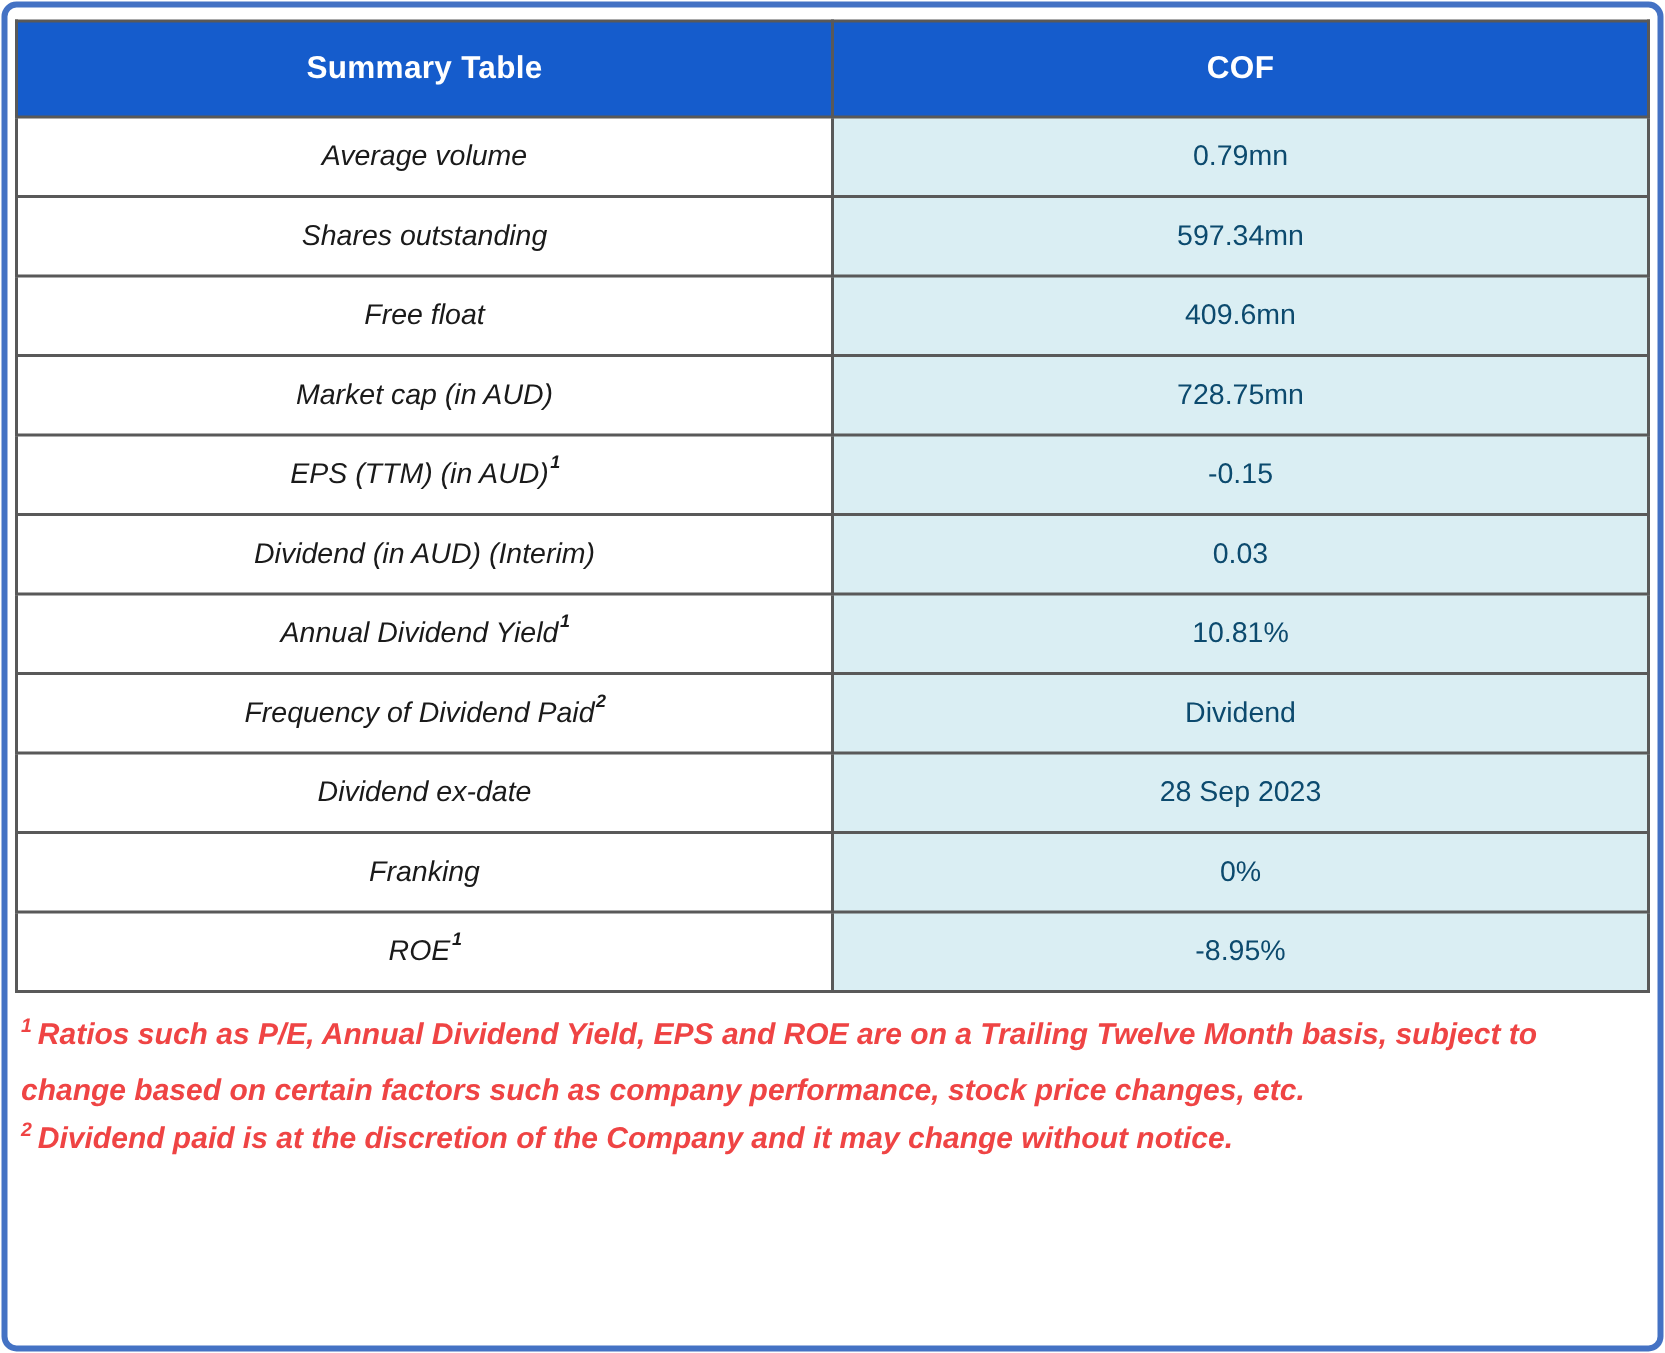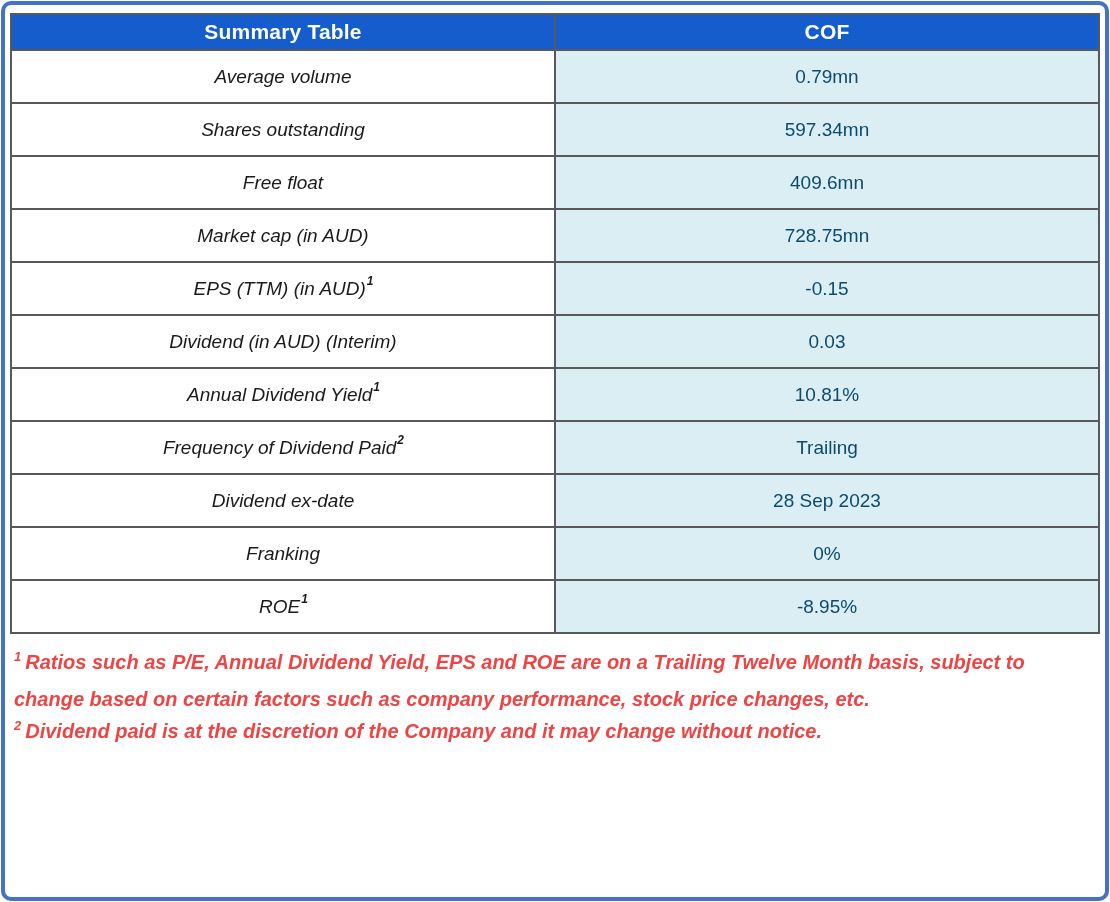--- a/index.html
+++ b/index.html
@@ -37,21 +37,21 @@
   }
   table.summary th, table.summary td {
     border: 2px solid #595959;
     text-align: center;
     vertical-align: middle;
     height: 53px;
     padding: 0 6px;
     box-sizing: border-box;
   }
   table.summary th {
-    height: 36px;
+    height: 64px;
     background: #155CCC;
     color: #ffffff;
     font-size: 21px;
     font-weight: 700;
     letter-spacing: 0.2px;
   }
   td.label-cell {
     background: #ffffff;
     color: #1a1a1a;
     font-size: 19px;
@@ -136,21 +136,21 @@
     <td class="value-cell">0.03</td>
   </tr>
 
   <tr>
     <td class="label-cell"><span class="label-text">Annual Dividend Yield</span><sup>1</sup></td>
     <td class="value-cell">10.81%</td>
   </tr>
 
   <tr>
     <td class="label-cell"><span class="label-text">Frequency of Dividend Paid</span><sup>2</sup></td>
-    <td class="value-cell">Trailing</td>
+    <td class="value-cell">Dividend</td>
   </tr>
 
   <tr>
     <td class="label-cell"><span class="label-text">Dividend ex-date</span></td>
     <td class="value-cell">28 Sep 2023</td>
   </tr>
 
 
   <tr>
     <td class="label-cell"><span class="label-text">Franking</span></td>

